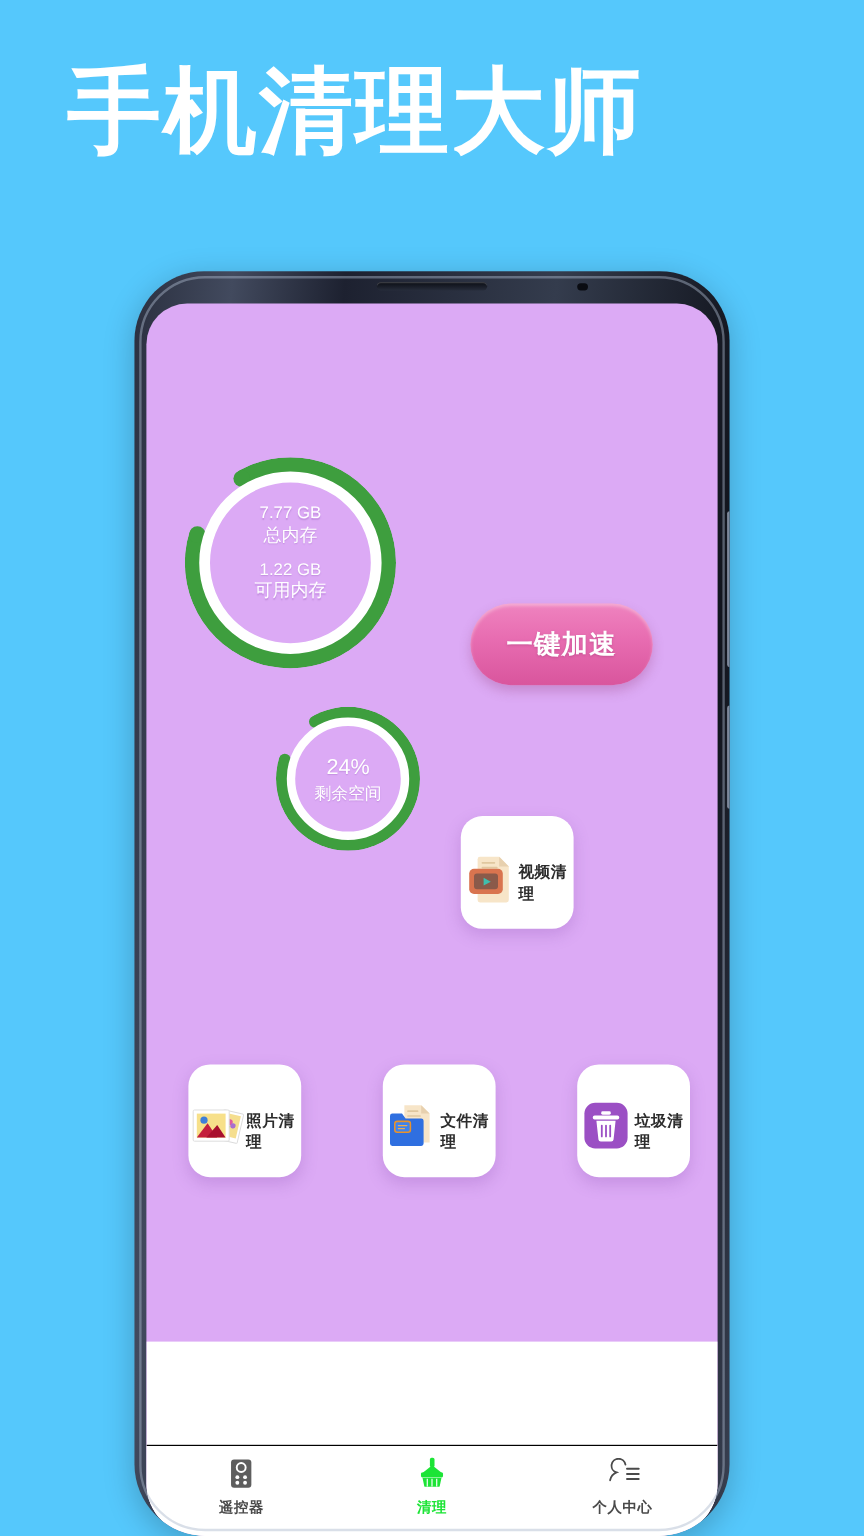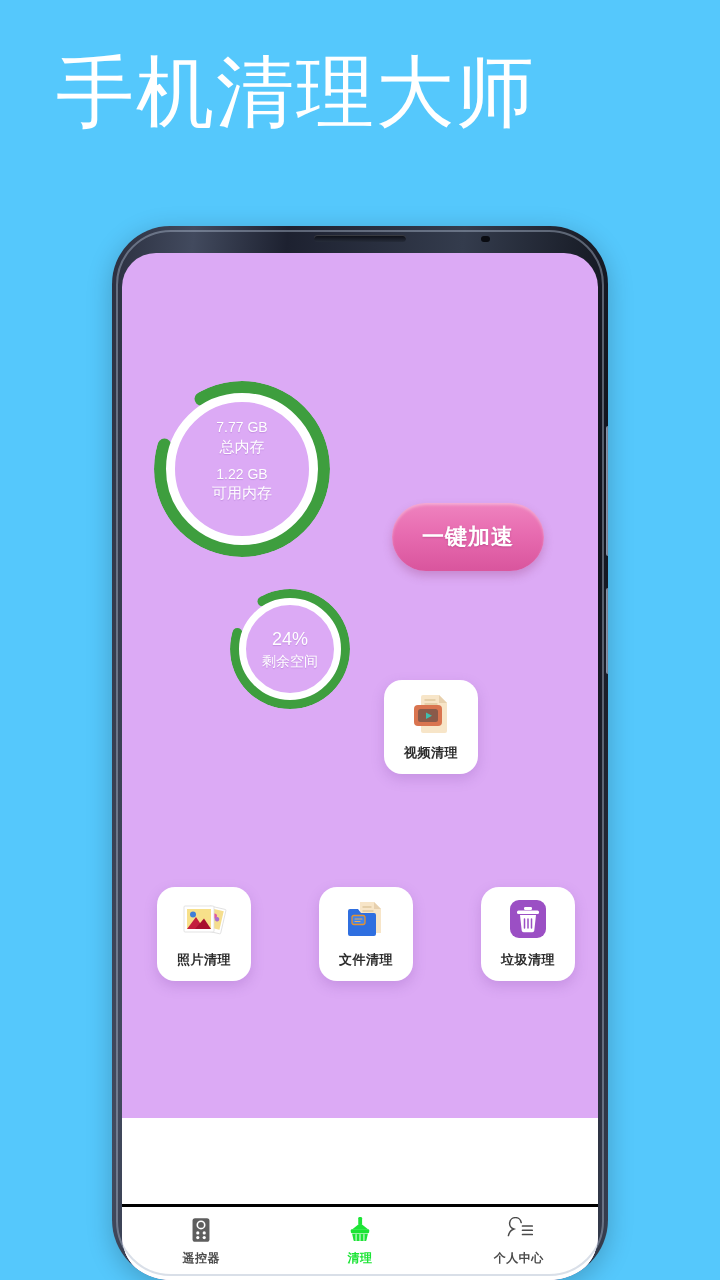--- a/index.html
+++ b/index.html
@@ -13,21 +13,21 @@
     position: relative;
   }
 
   
   .headline {
     position: absolute;
     top: 48px; left: 0; width: 592px;
     text-align: center;
     color: #ffffff;
     font-size: 78px;
-    font-weight: normal;
+    font-weight: bold;
     letter-spacing: 2px;
     line-height: 1.15;
     white-space: nowrap;
   }
 
   
   .phone {
     position: absolute;
     left: 112px; top: 226px;
     width: 496px; height: 1054px;
@@ -134,21 +134,21 @@
   }
 
   
   .card {
     position: absolute;
     width: 94px; height: 94px;
     background: #ffffff;
     border-radius: 18px;
     box-shadow: 0 5px 13px rgba(120,60,160,0.22);
     display: flex;
-    flex-direction: column;
+    flex-direction: row;
     align-items: center;
     justify-content: flex-start;
     padding-top: 11px;
     cursor: pointer;
   }
   .card .card-label {
     margin-top: 7px;
     font-size: 13px;
     color: #2c2c2c;
     font-weight: bold;
@@ -168,21 +168,21 @@
     position: absolute;
     left: 0; bottom: 0;
     width: 476px; height: 162px;
     background: #ffffff;
   }
   .navbar {
     position: absolute;
     left: 0; bottom: 0;
     width: 476px; height: 76px;
     background: #ffffff;
-    border-top: 3px solid #000000;
+    border-top: 1px solid #000000;
     display: flex;
     align-items: flex-start;
     padding-top: 8px;
   }
   .nav-item {
     flex: 1;
     display: flex;
     flex-direction: column;
     align-items: center;
     justify-content: flex-start;

